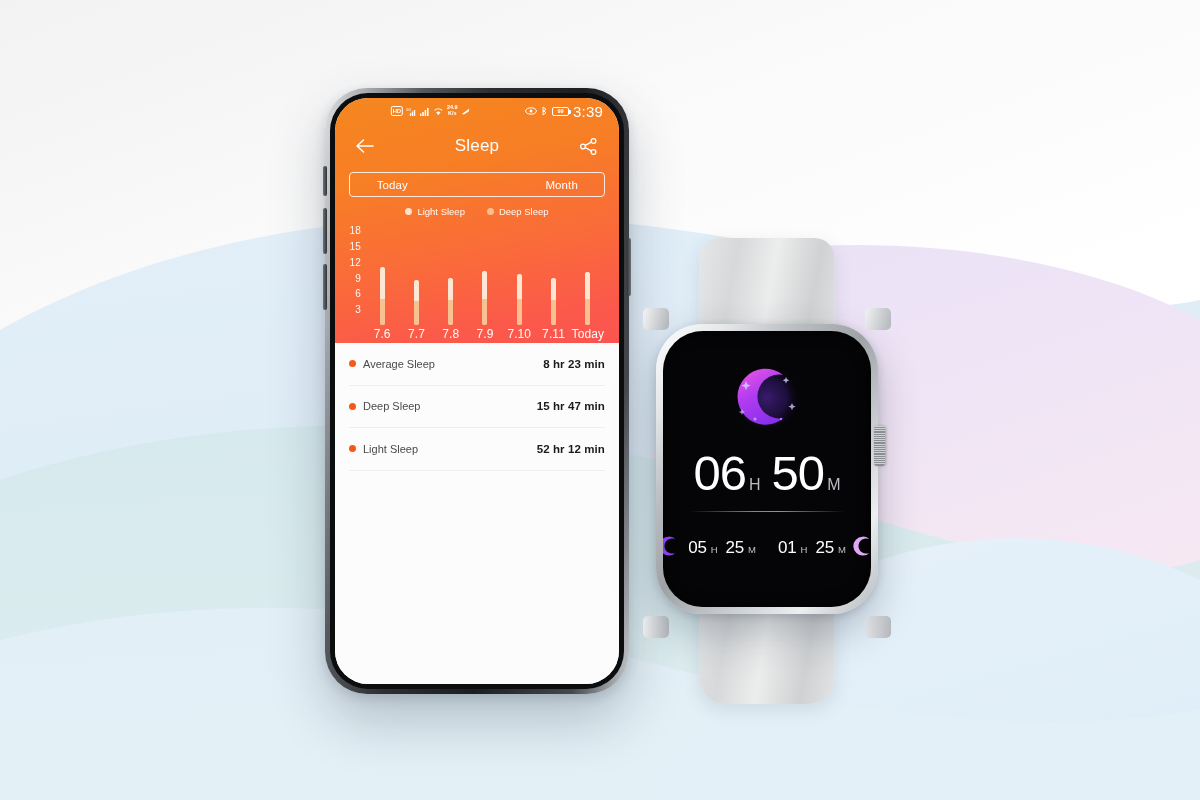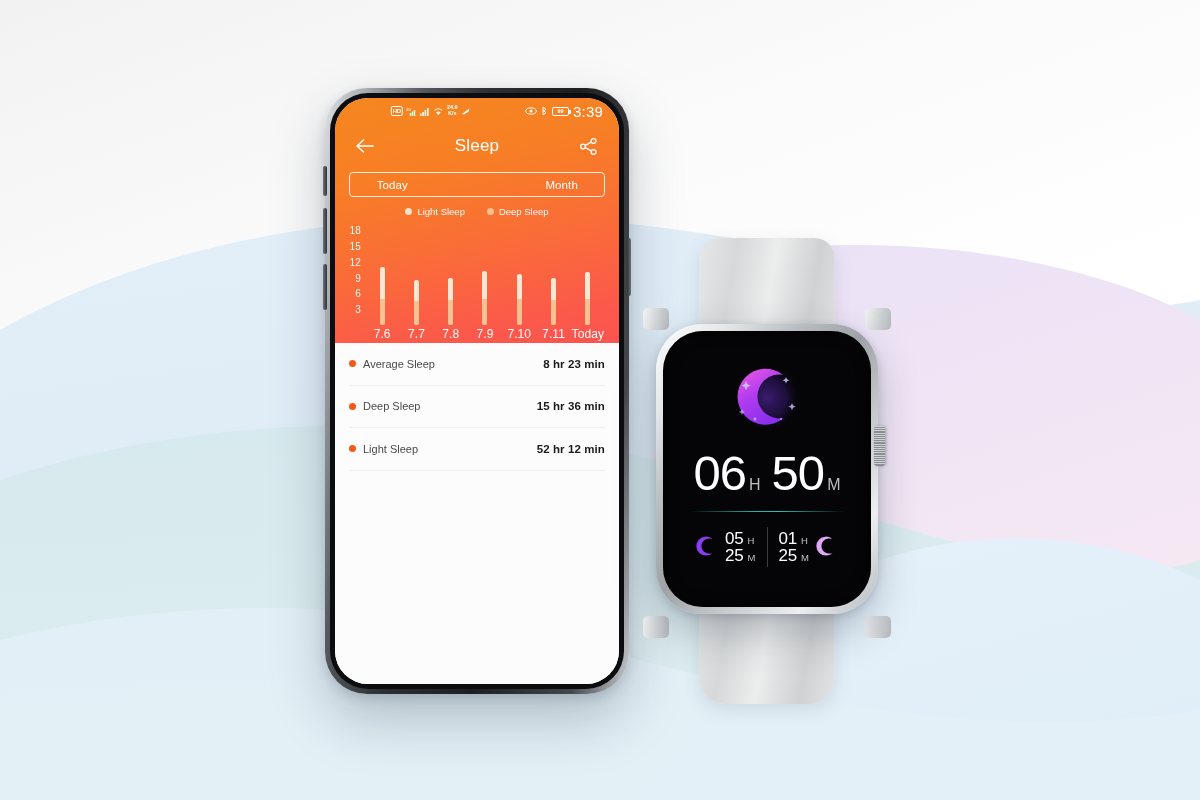--- a/index.html
+++ b/index.html
@@ -166,21 +166,21 @@
   .wm-unit.last { margin-right:0; }
   .wm-divider {
     position:absolute; left:26px; right:26px; top:180px; height:1.4px;
     background: linear-gradient(90deg, rgba(0,170,170,0) 0%, #1fb3ad 42%, #24c0b6 58%, rgba(0,170,170,0) 100%);
   }
   .watch-sub {
     position:absolute; left:0; right:0; top:196px; display:flex;
     align-items:center; justify-content:center; gap:0;
   }
   .sub-cell { display:flex; align-items:center; gap:7px; padding:0 11px; }
-  .sub-txt { display:flex; flex-direction:column; gap:0; color:#fff; }
+  .sub-txt { display:flex; flex-direction:row; gap:8px; color:#fff; }
   .sub-line { display:flex; align-items:baseline; gap:4px; }
   .sub-num { font-size:17px; font-weight:400; line-height:1; letter-spacing:-.2px; }
   .sub-u { font-size:9.5px; color:#c0c3c7; line-height:1; }
   .sub-sep { width:1px; height:40px; background:#3c3d40; }
 </style>
 </head>
 <body>
 
 <div class="bg-layer">
   <svg viewBox="0 0 1200 800" preserveAspectRatio="none">
@@ -382,21 +382,21 @@
               <span class="stat-dot" style="background: rgb(245, 89, 26);"></span>
               <span class="stat-label">Average Sleep</span>
             </div>
             <span class="stat-val">8 hr 23 min</span>
           </div>
           <div class="stat-row">
             <div class="stat-left">
               <span class="stat-dot" style="background: rgb(245, 89, 26);"></span>
               <span class="stat-label">Deep Sleep</span>
             </div>
-            <span class="stat-val">15 hr 36 min</span>
+            <span class="stat-val">15 hr 47 min</span>
           </div>
           <div class="stat-row">
             <div class="stat-left">
               <span class="stat-dot" style="background: rgb(245, 89, 26);"></span>
               <span class="stat-label">Light Sleep</span>
             </div>
             <span class="stat-val">52 hr 12 min</span>
           </div>
         </div>
 

